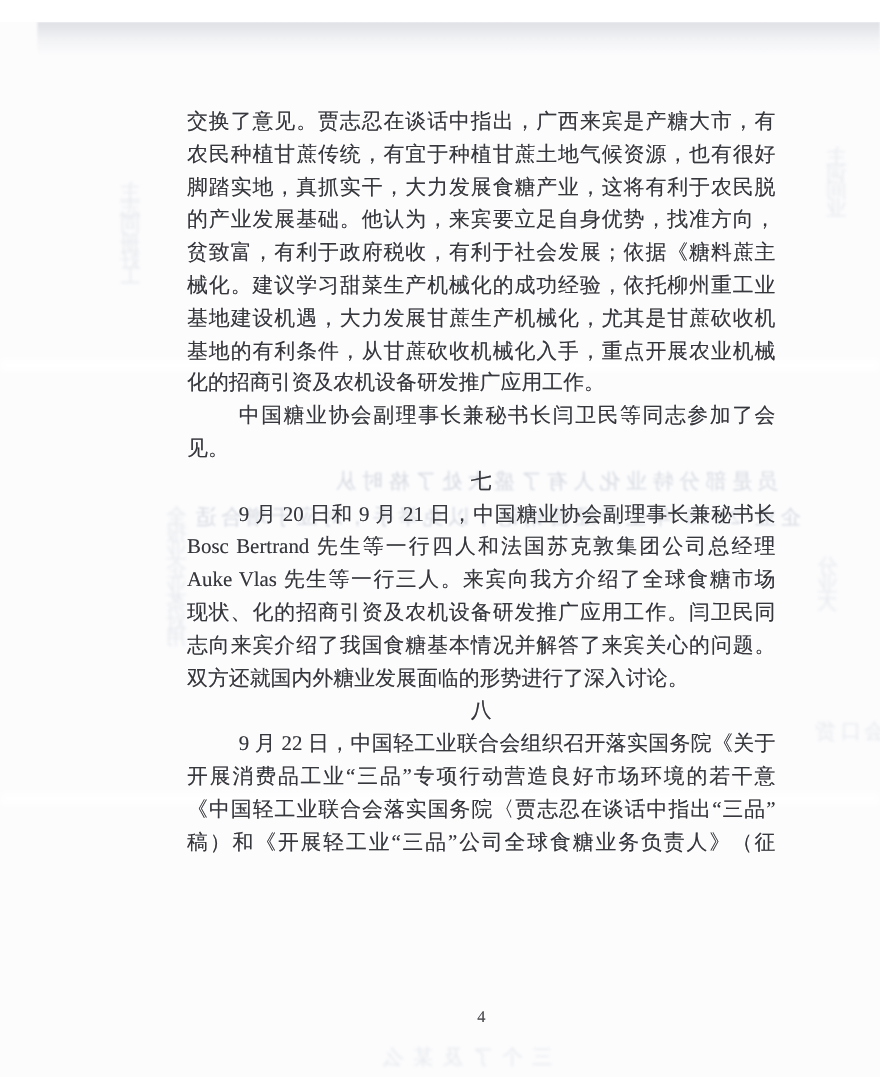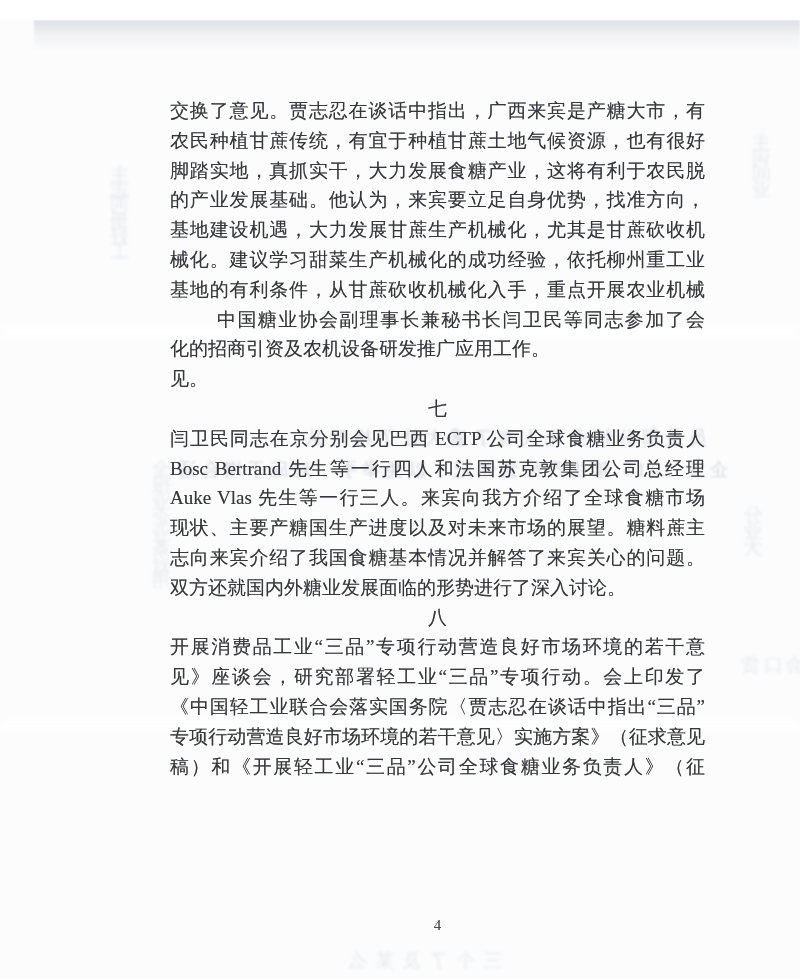--- a/index.html
+++ b/index.html
@@ -88,40 +88,40 @@
   <div class="ghost vcol rightupper faint">主词间业</div>
   <div class="ghost vcol rightmid faint">分业大</div>
   <div class="ghost rightlow faint">会口货</div>
 
   <div class="textblock">
 
     <div class="line">交换了意见。贾志忍在谈话中指出，广西来宾是产糖大市，有</div>
     <div class="line">农民种植甘蔗传统，有宜于种植甘蔗土地气候资源，也有很好</div>
     <div class="line">脚踏实地，真抓实干，大力发展食糖产业，这将有利于农民脱</div>
     <div class="line">的产业发展基础。他认为，来宾要立足自身优势，找准方向，</div>
+    <div class="line">贫致富，有利于政府税收，有利于社会发展；依据《糖料蔗主</div>
+    <div class="line">械化。建议学习甜菜生产机械化的成功经验，依托柳州重工业</div>
     <div class="line">基地建设机遇，大力发展甘蔗生产机械化，尤其是甘蔗砍收机</div>
-    <div class="line">械化。建议学习甜菜生产机械化的成功经验，依托柳州重工业</div>
     <div class="line">基地的有利条件，从甘蔗砍收机械化入手，重点开展农业机械</div>
+    <div class="line last">化的招商引资及农机设备研发推广应用工作。</div>
+
     <div class="line indent">中国糖业协会副理事长兼秘书长闫卫民等同志参加了会</div>
-
-    <div class="line last">化的招商引资及农机设备研发推广应用工作。</div>
     <div class="line last">见。</div>
 
     <div class="heading">七</div>
-    <div class="line">闫卫民同志在京分别会见巴西 ECTP 公司全球食糖业务负责人</div>
+    <div class="line indent">9 月 20 日和 9 月 21 日，中国糖业协会副理事长兼秘书长</div>
     <div class="line">Bosc Bertrand 先生等一行四人和法国苏克敦集团公司总经理</div>
     <div class="line">Auke Vlas 先生等一行三人。来宾向我方介绍了全球食糖市场</div>
-    <div class="line">现状、主要产糖国生产进度以及对未来市场的展望。糖料蔗主</div>
+    <div class="line">现状、化的招商引资及农机设备研发推广应用工作。闫卫民同</div>
     <div class="line">志向来宾介绍了我国食糖基本情况并解答了来宾关心的问题。</div>
     <div class="line last">双方还就国内外糖业发展面临的形势进行了深入讨论。</div>
 
     <div class="heading">八</div>
+    <div class="line indent">9 月 22 日，中国轻工业联合会组织召开落实国务院《关于</div>
     <div class="line">开展消费品工业“三品”专项行动营造良好市场环境的若干意</div>
-    <div class="line">见》座谈会，研究部署轻工业“三品”专项行动。会上印发了</div>
     <div class="line">《中国轻工业联合会落实国务院〈贾志忍在谈话中指出“三品”</div>
-    <div class="line">专项行动营造良好市场环境的若干意见〉实施方案》（征求意见</div>
     <div class="line">稿）和《开展轻工业“三品”公司全球食糖业务负责人》（征</div>
 
   </div>
 
   <div class="page-number">4</div>
 
 </div>
 
 </body></html>

